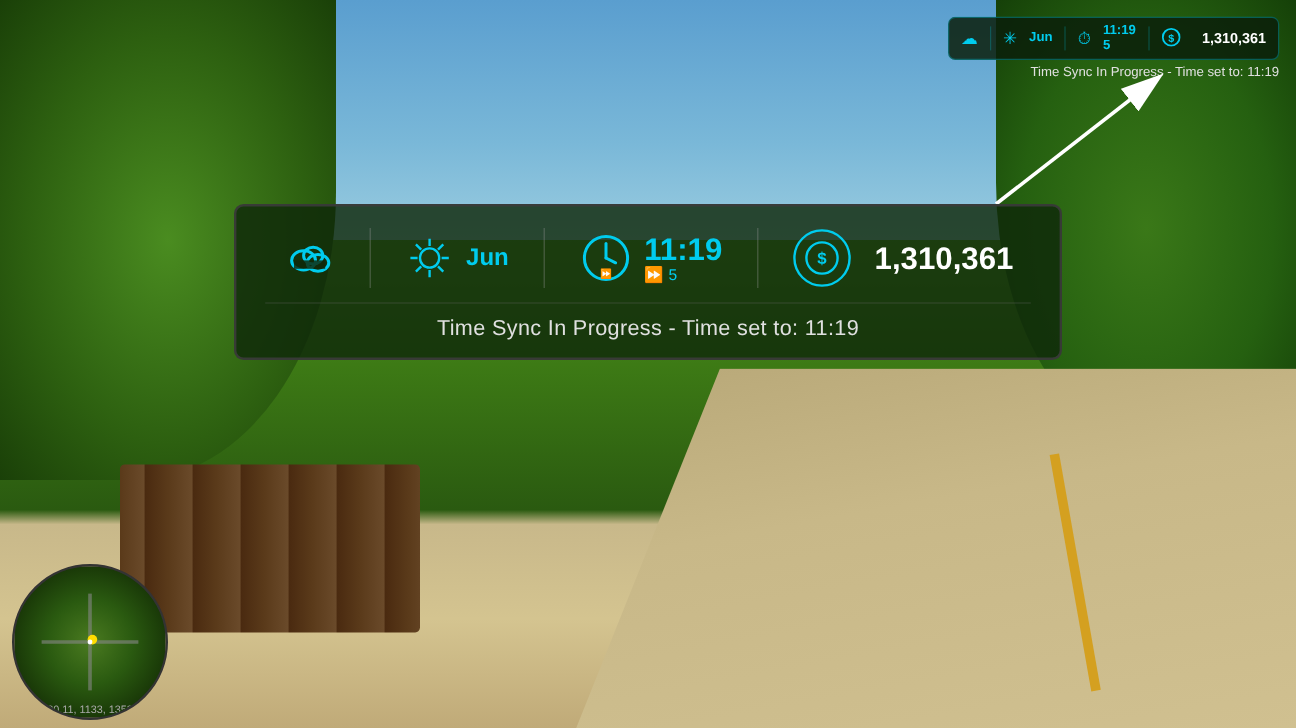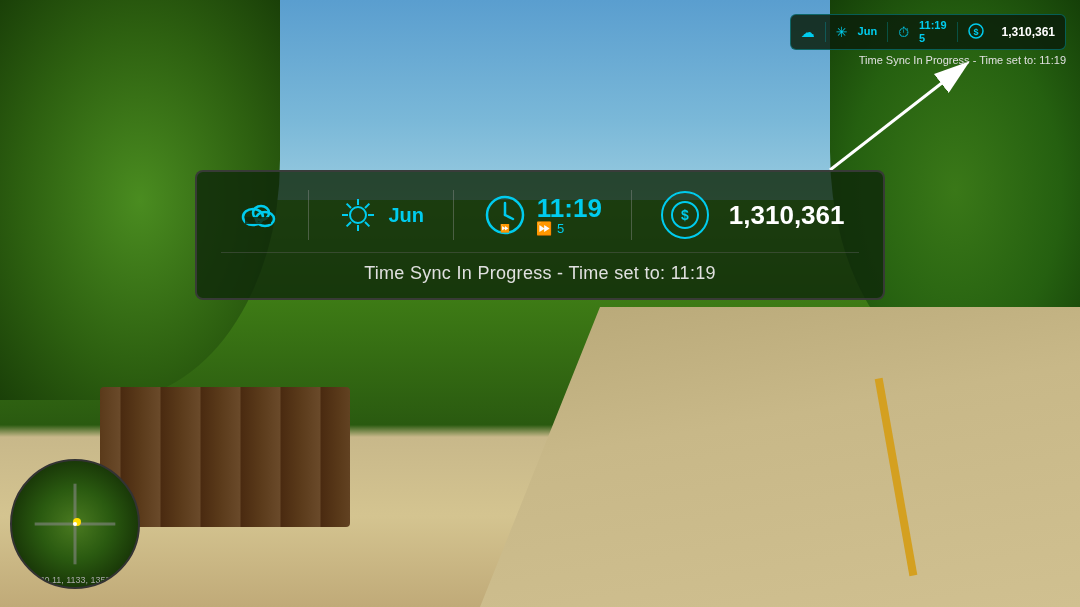--- a/index.html
+++ b/index.html
@@ -96,21 +96,21 @@
         #6a4a2a 20px,
         #4a2a10 21px,
         #5a3a1a 40px
       );
       border-radius: 4px;
     }
 
     
     .minimap {
       position: absolute;
-      bottom: 18px;
+      bottom: 7px;
       left: 10px;
       width: 130px;
       height: 130px;
       border-radius: 50%;
       background: radial-gradient(circle, #4a7a20 0%, #2a5a10 40%, #1a3a08 70%, #0a2004 100%);
       border: 2px solid #333;
       overflow: hidden;
       text-align: center;
     }
 

